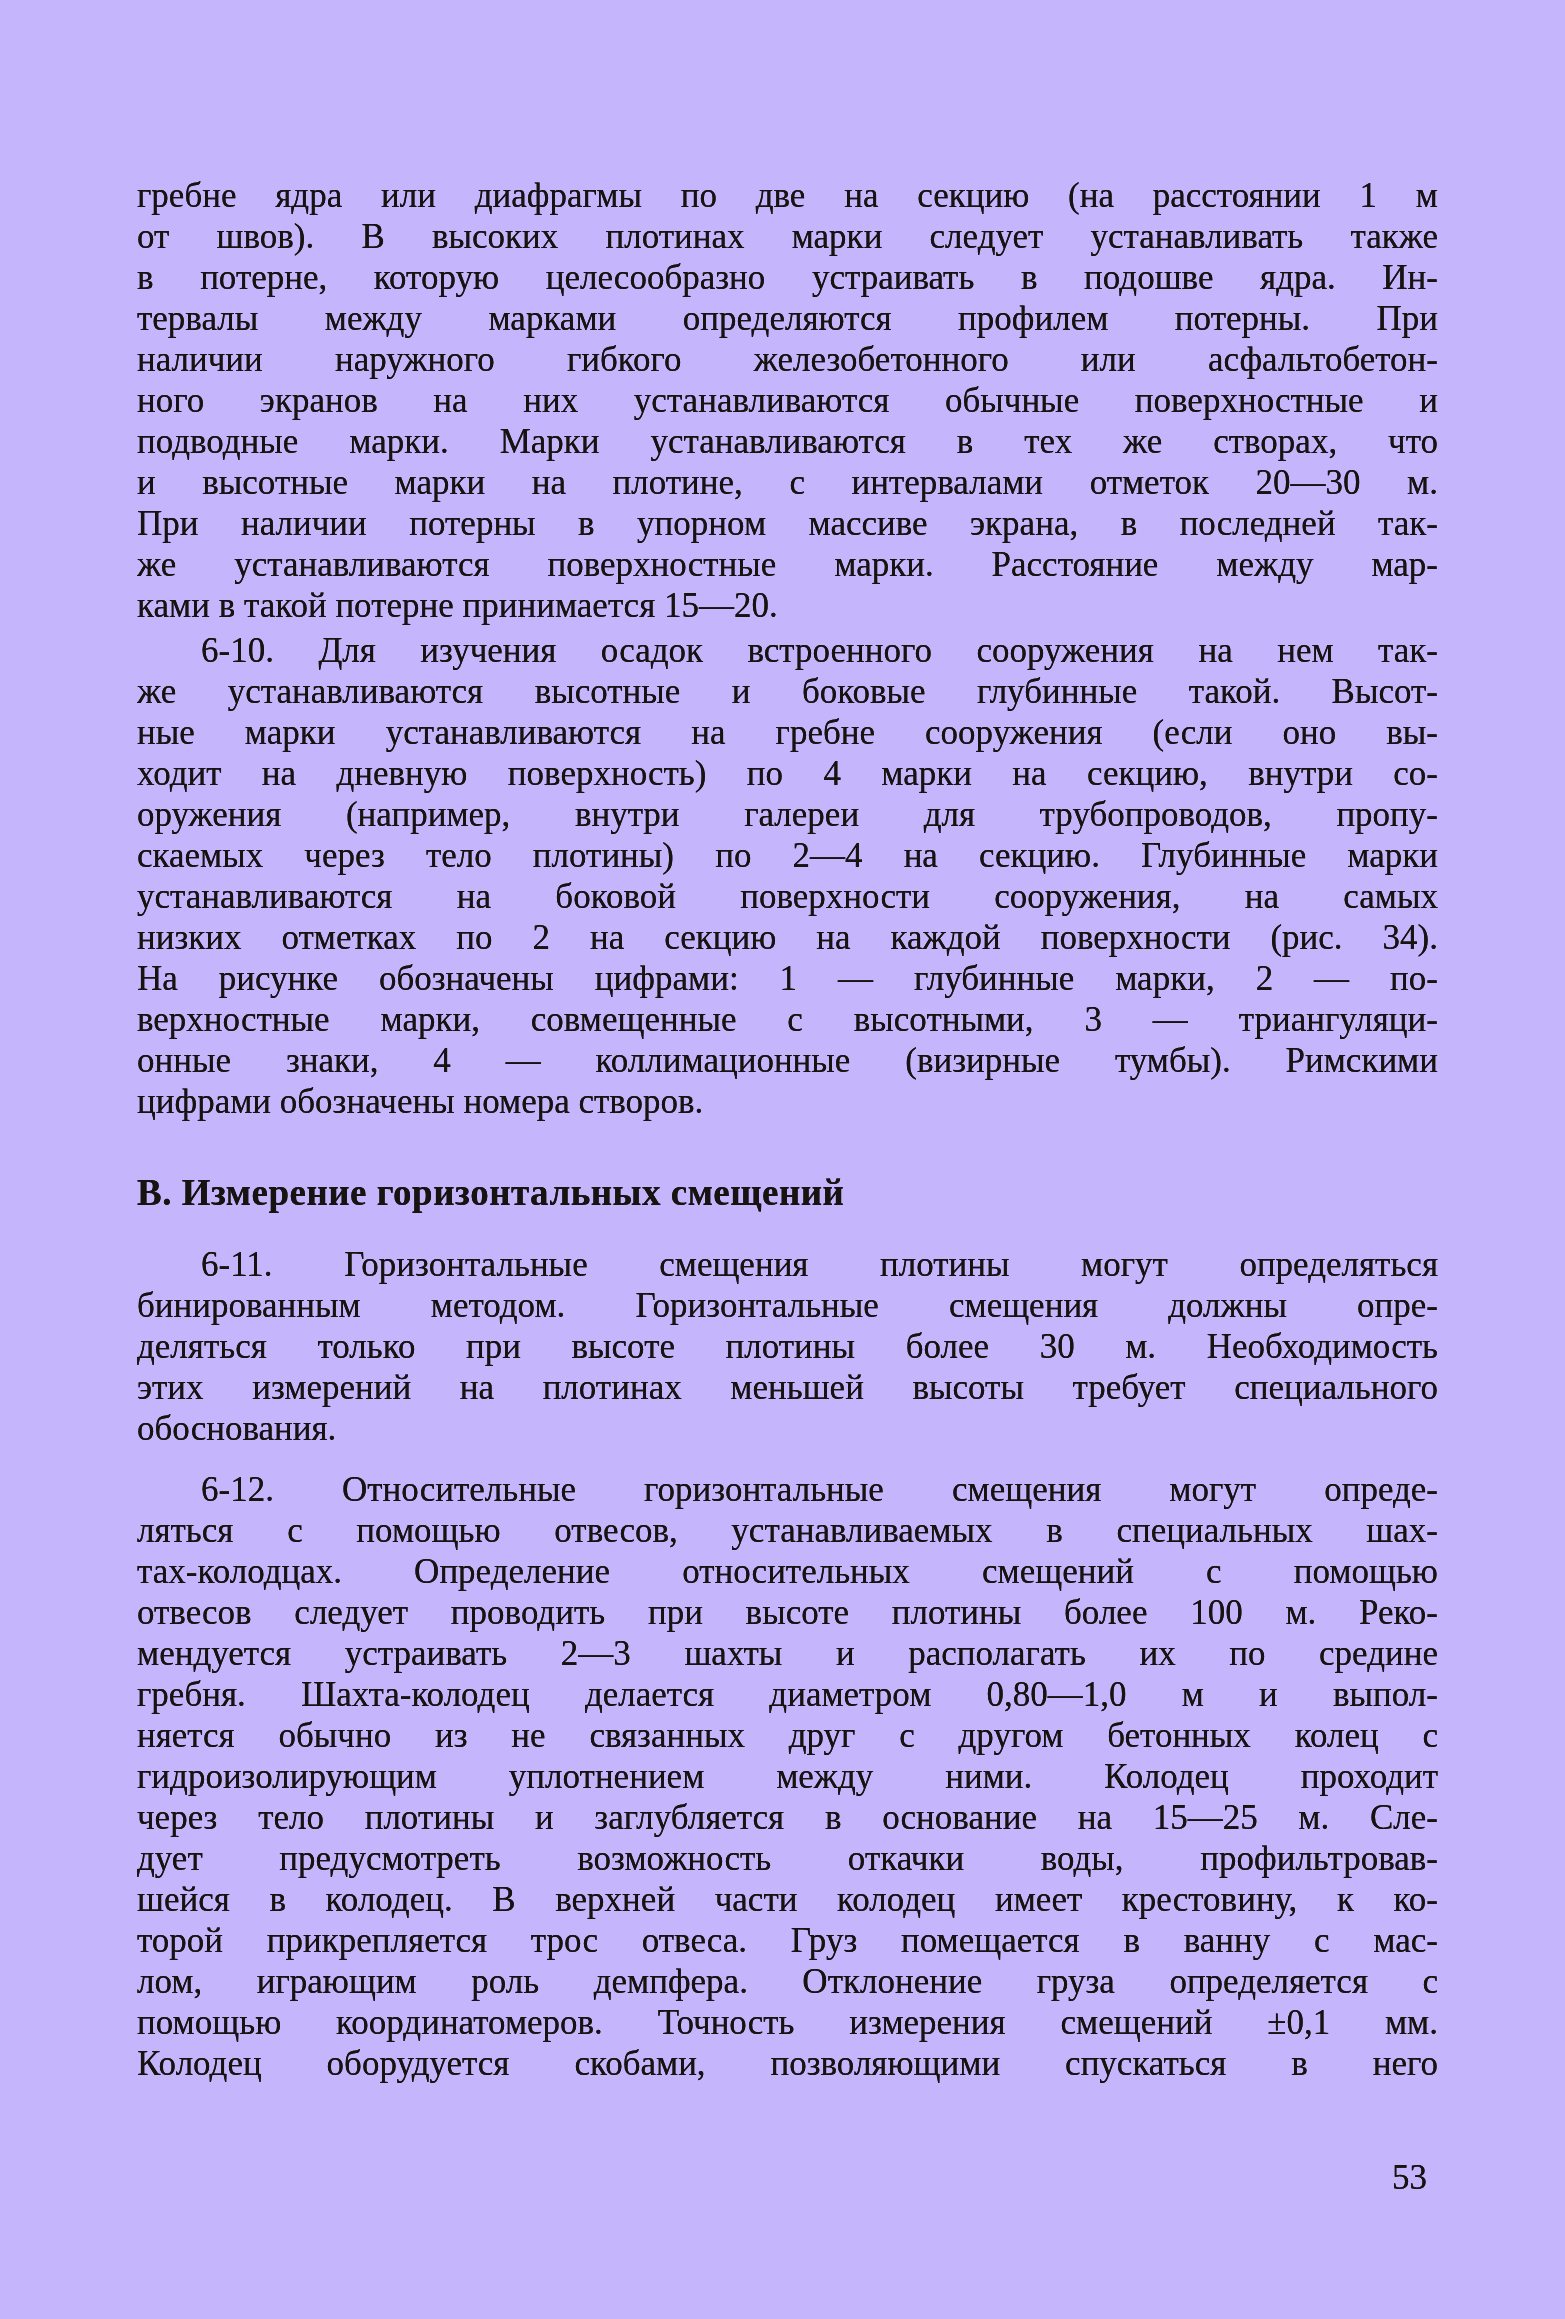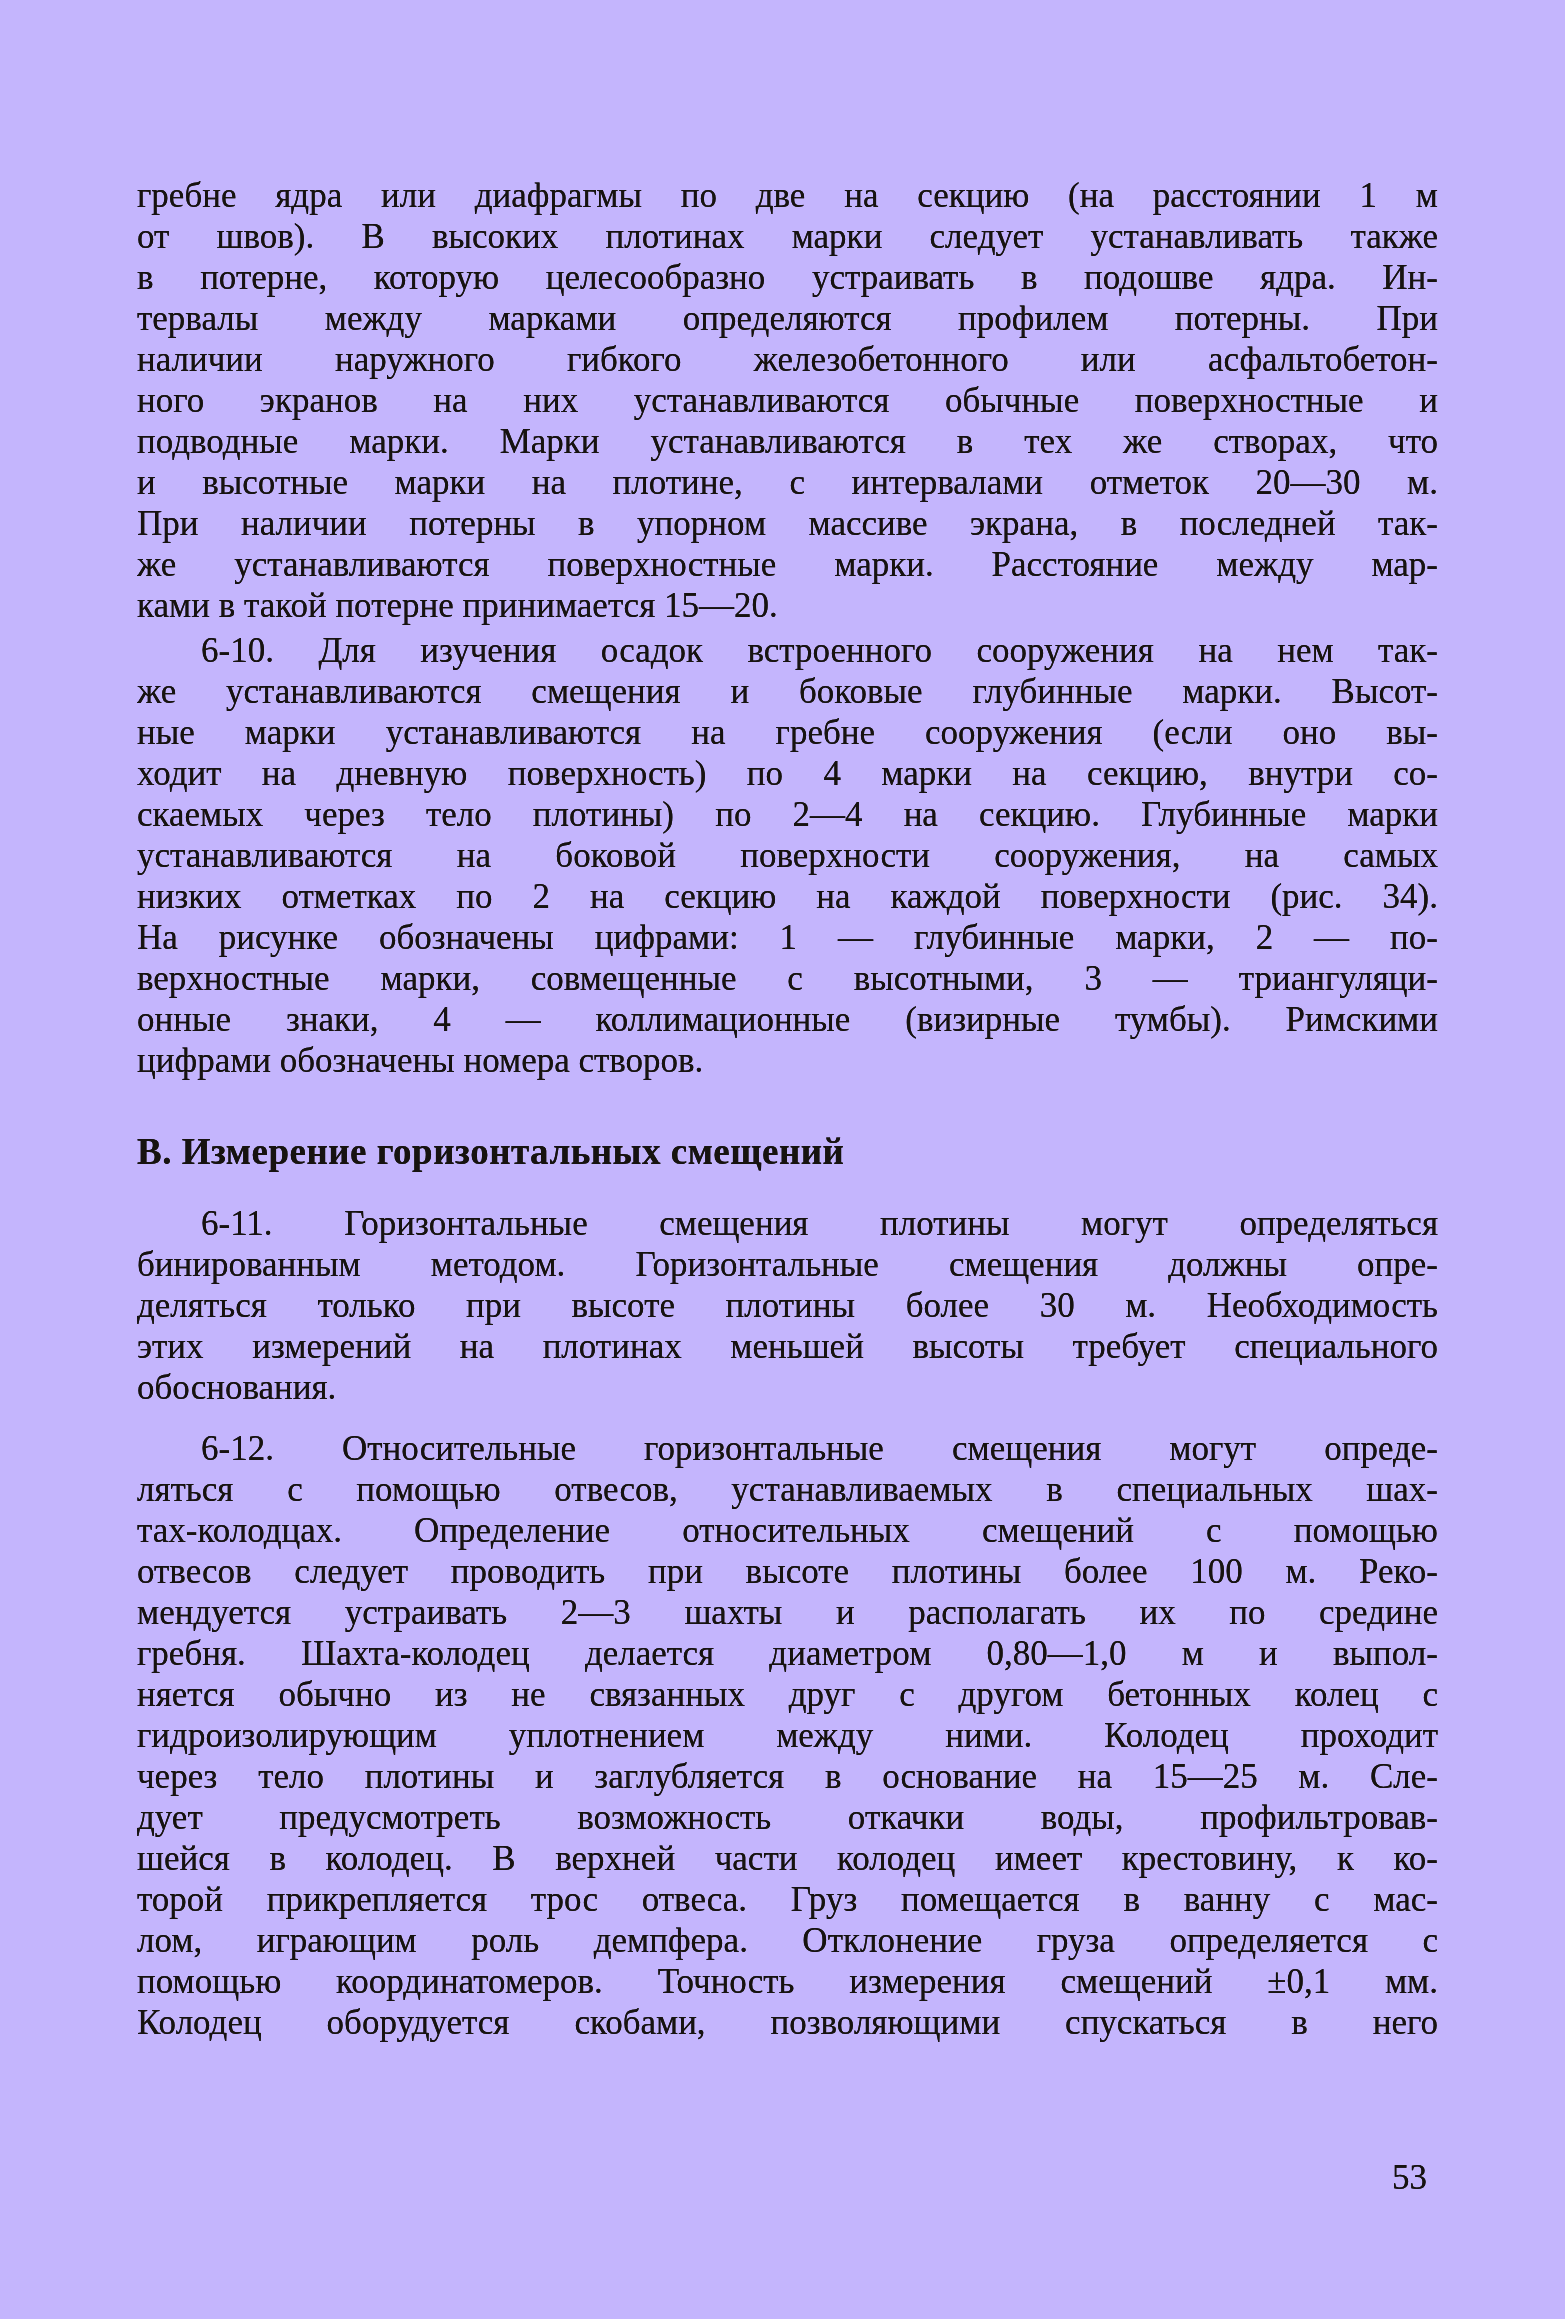--- a/index.html
+++ b/index.html
@@ -76,23 +76,24 @@
         <div class="line">ного экранов на них устанавливаются обычные поверхностные и</div>
         <div class="line">подводные марки. Марки устанавливаются в тех же створах, что</div>
         <div class="line">и высотные марки на плотине, с интервалами отметок 20—30 м.</div>
         <div class="line">При наличии потерны в упорном массиве экрана, в последней так-</div>
         <div class="line">же устанавливаются поверхностные марки. Расстояние между мар-</div>
         <div class="line">ками в такой потерне принимается 15—20.</div>
       </div>
 
     <div class="para para-2 end-para indent">
         <div class="line">6-10. Для изучения осадок встроенного сооружения на нем так-</div>
-        <div class="line">же устанавливаются смещения и боковые глубинные марки. Высот-</div>
+        <div class="line">же устанавливаются высотные и боковые глубинные такой. Высот-</div>
         <div class="line">ные марки устанавливаются на гребне сооружения (если оно вы-</div>
         <div class="line">ходит на дневную поверхность) по 4 марки на секцию, внутри со-</div>
+        <div class="line">оружения (например, внутри галереи для трубопроводов, пропу-</div>
         <div class="line">скаемых через тело плотины) по 2—4 на секцию. Глубинные марки</div>
         <div class="line">устанавливаются на боковой поверхности сооружения, на самых</div>
         <div class="line">низких отметках по 2 на секцию на каждой поверхности (рис. 34).</div>
         <div class="line">На рисунке обозначены цифрами: 1 — глубинные марки, 2 — по-</div>
         <div class="line">верхностные марки, совмещенные с высотными, 3 — триангуляци-</div>
         <div class="line">онные знаки, 4 — коллимационные (визирные тумбы). Римскими</div>
         <div class="line">цифрами обозначены номера створов.</div>
       </div>
 
     <h2 class="section-heading">В. Измерение горизонтальных смещений</h2>

